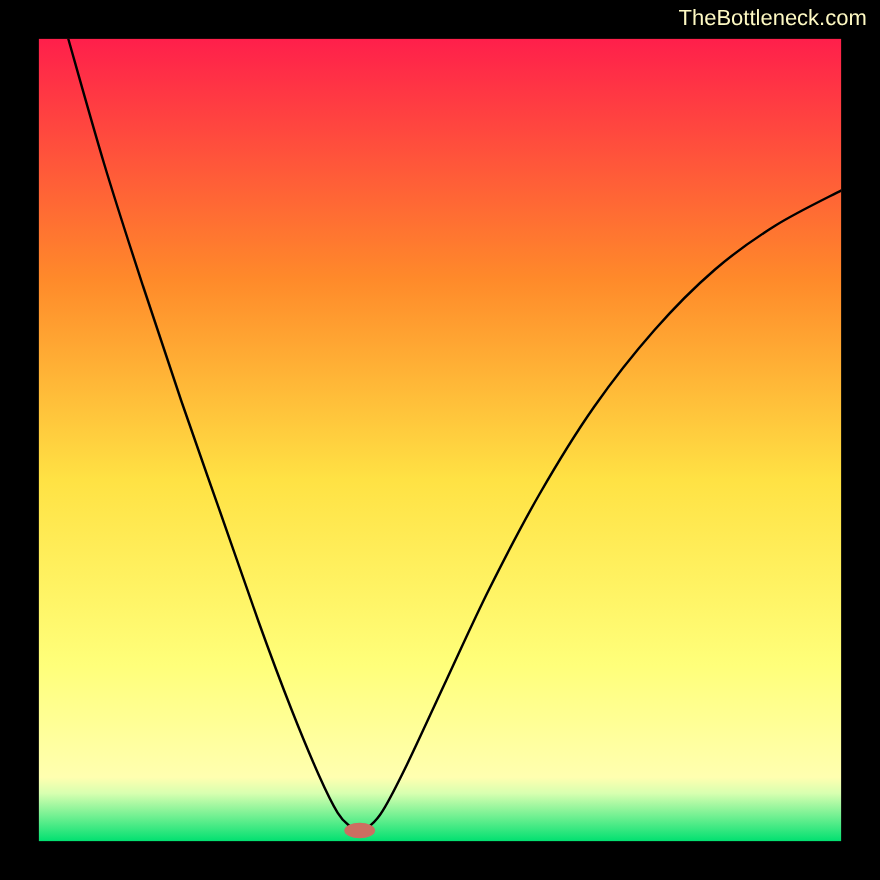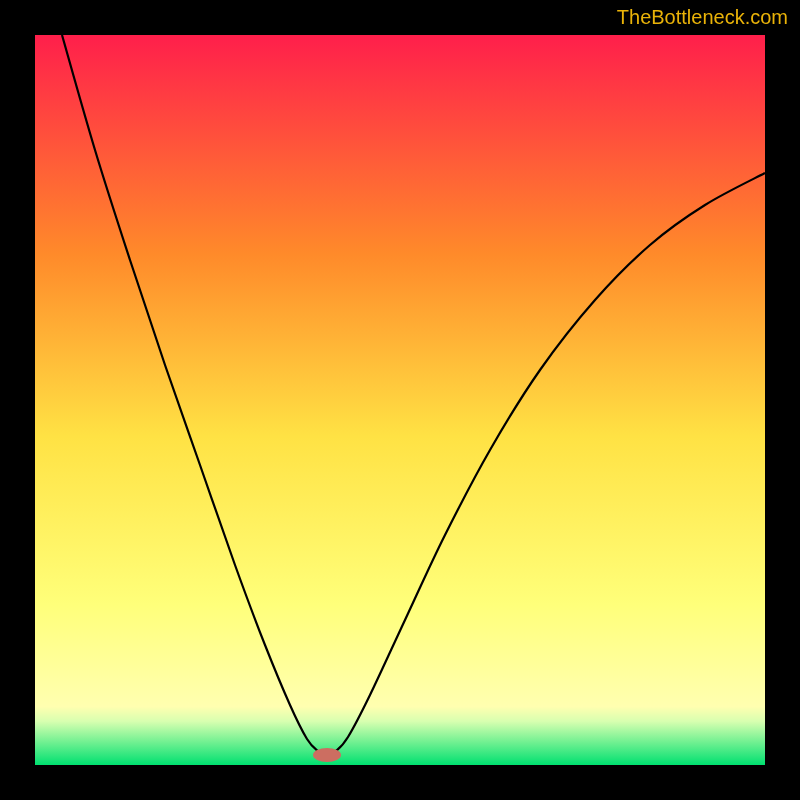--- a/index.html
+++ b/index.html
@@ -24,21 +24,21 @@
     top: 35px;
     left: 35px;
     width: 730px;
     height: 730px;
     overflow: hidden;
   }
   .watermark {
     position: absolute;
     top: 6px;
     right: 12px;
-    color: #eab308;
+    color: #fef9c3;
     font-size: 20px;
     font-weight: 500;
     z-index: 10;
   }
   svg {
     display: block;
   }
 </style>
 </head>
 <body>

